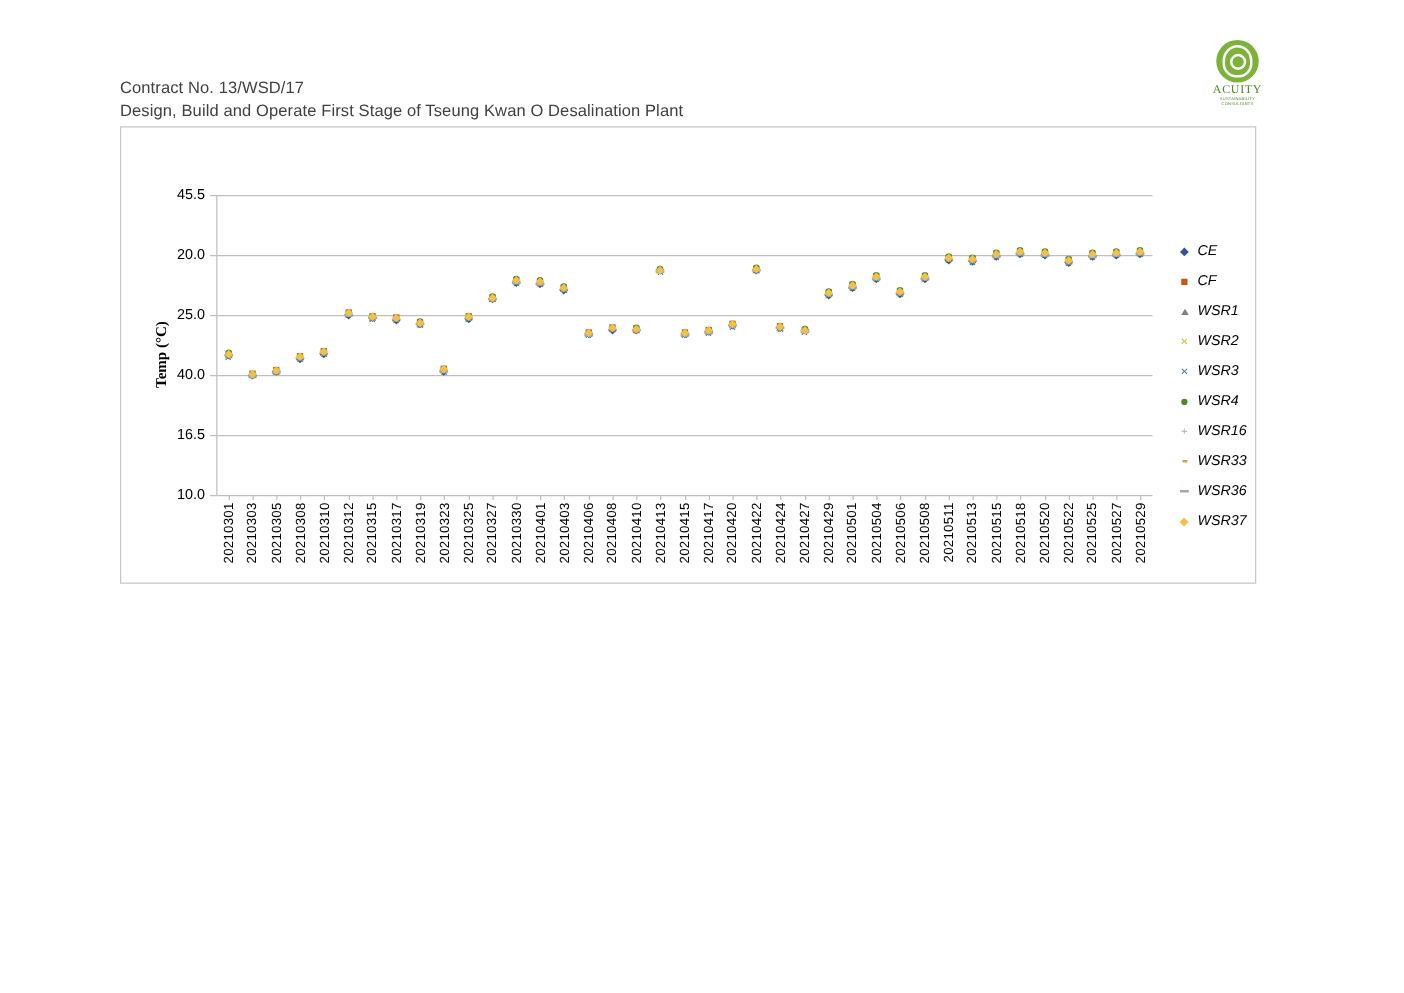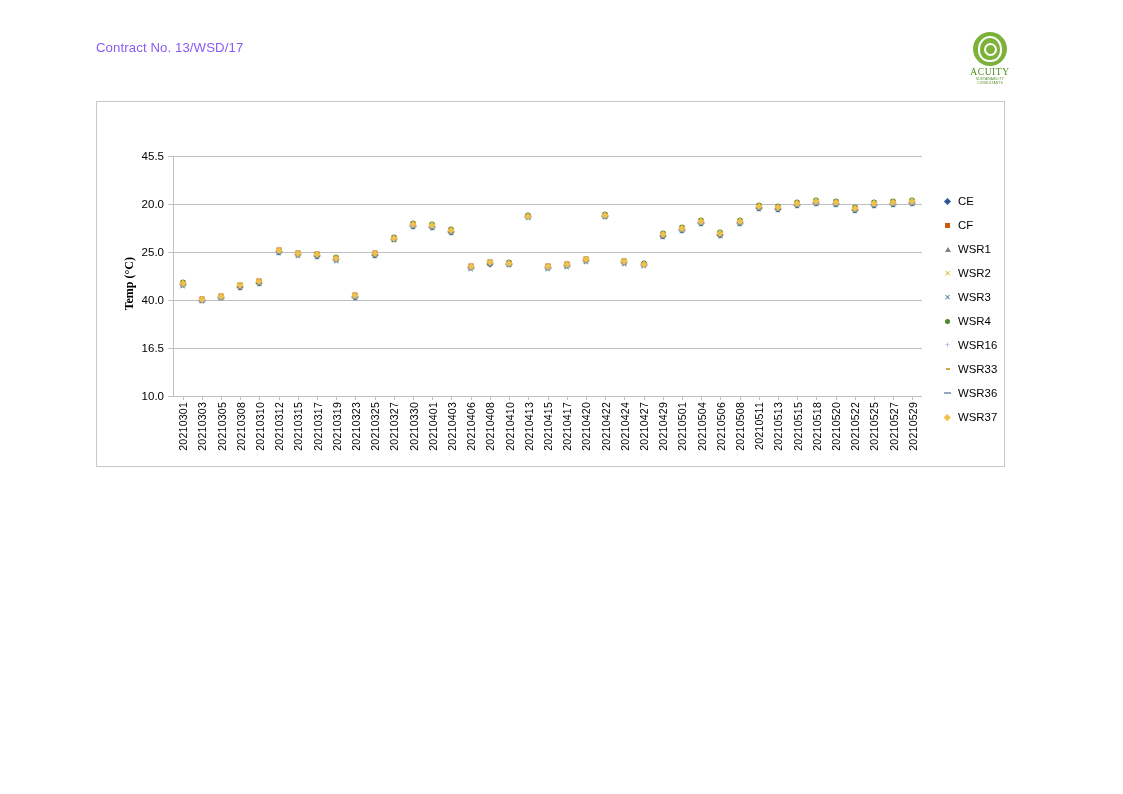--- a/index.html
+++ b/index.html
@@ -12,24 +12,24 @@
     height: 794px;
     position: relative;
     font-family: "Liberation Sans", sans-serif;
     overflow: hidden;
   }
 
   
   #doc-header {
     position: absolute;
     left: 96px;
-    top: 38px;
+    top: 60px;
     font-size: 13.2px;
     line-height: 19px;
-    color: #8b5cf6;
+    color: #404040;
     letter-spacing: 0.1px;
   }
   #doc-header .hdr-line { white-space: nowrap; }
 
   
   #logo {
     position: absolute;
     left: 966px;
     top: 32px;
     width: 48px;
@@ -252,27 +252,28 @@
     display: flex;
     align-items: center;
     justify-content: center;
   }
   .legend-swatch .mk {
     position: static;
     transform: none;
   }
   .legend-swatch .mk-diamond { transform: rotate(45deg); }
   .legend-swatch .mk-diamond-sm { transform: rotate(45deg); }
-  .legend-label { white-space: nowrap; }
+  .legend-label { white-space: nowrap; font-style: italic; }
 </style>
 </head>
 <body>
 
 <div id="doc-header">
   <div class="hdr-line">Contract No. 13/WSD/17</div>
+  <div class="hdr-line">Design, Build and Operate First Stage of Tseung Kwan O Desalination Plant</div>
 </div>
 
 <div id="logo">
   <div class="logo-circle"></div>
   <div class="logo-word">ACUITY</div>
   <div class="logo-sub">SUSTAINABILITY</div>
   <div class="logo-sub">CONSULTANTS</div>
 </div>
 
 <div id="chart-frame">

